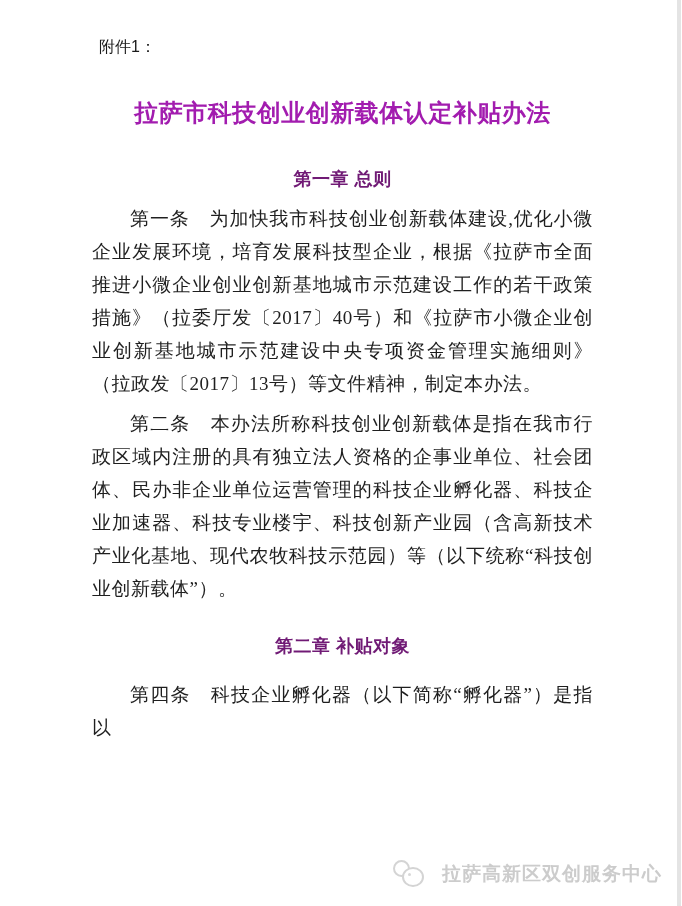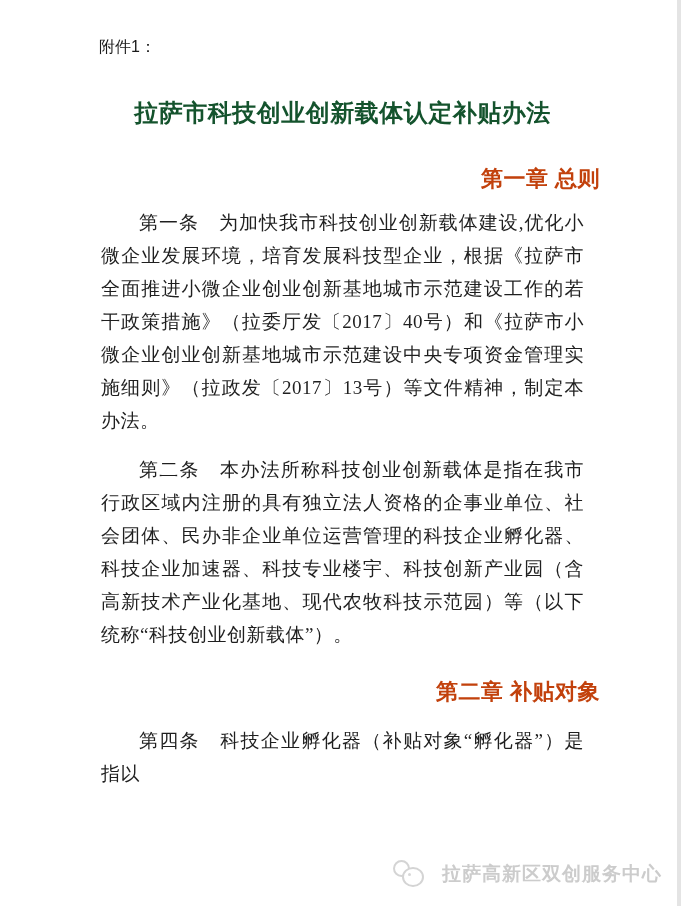--- a/index.html
+++ b/index.html
@@ -30,39 +30,39 @@
     padding-left: 14px;
     color: #1a1a1a;
   }
   .doc-title {
     margin: 40px 0 0 0;
     font-family: "Liberation Sans", sans-serif;
     font-size: 24px;
     font-weight: 700;
     line-height: 30px;
     text-align: center;
-    color: #14532d;
+    color: #a21caf;
     letter-spacing: 0.5px;
   }
   .chapter-heading {
     margin: 40px 0 12px 0;
     font-family: "Liberation Sans", sans-serif;
-    font-size: 22px;
+    font-size: 18px;
     font-weight: 700;
     line-height: 22px;
-    text-align: right;
-    color: #c2410c;
+    text-align: center;
+    color: #701a75;
     letter-spacing: 0.5px;
   }
   .chapter-heading.second {
     margin-top: 30px;
     margin-bottom: 21px;
   }
   .body-text p {
-    margin: 16px;
+    margin: 7px;
     font-size: 19px;
     line-height: 33px;
     letter-spacing: 0.5px;
     text-align: justify;
     text-justify: inter-character;
     text-indent: 2em;
     color: #1f1f1f;
   }
   .footer-watermark {
     position: absolute;
@@ -135,21 +135,21 @@
   <h2 class="chapter-heading">第一章 总则</h2>
 
   <div class="body-text">
     <p>第一条　为加快我市科技创业创新载体建设,优化小微企业发展环境，培育发展科技型企业，根据《拉萨市全面推进小微企业创业创新基地城市示范建设工作的若干政策措施》（拉委厅发〔2017〕40号）和《拉萨市小微企业创业创新基地城市示范建设中央专项资金管理实施细则》（拉政发〔2017〕13号）等文件精神，制定本办法。</p>
     <p>第二条　本办法所称科技创业创新载体是指在我市行政区域内注册的具有独立法人资格的企事业单位、社会团体、民办非企业单位运营管理的科技企业孵化器、科技企业加速器、科技专业楼宇、科技创新产业园（含高新技术产业化基地、现代农牧科技示范园）等（以下统称“科技创业创新载体”）。</p>
   </div>
 
   <h2 class="chapter-heading second">第二章 补贴对象</h2>
 
   <div class="body-text">
-    <p>第四条　科技企业孵化器（补贴对象“孵化器”）是指以</p>
+    <p>第四条　科技企业孵化器（以下简称“孵化器”）是指以</p>
   </div>
 
   <div class="footer-watermark">
     <span class="logo">
       <span class="c1"></span>
       <span class="c2"></span>
     </span>
     <span>拉萨高新区双创服务中心</span>
   </div>
 

